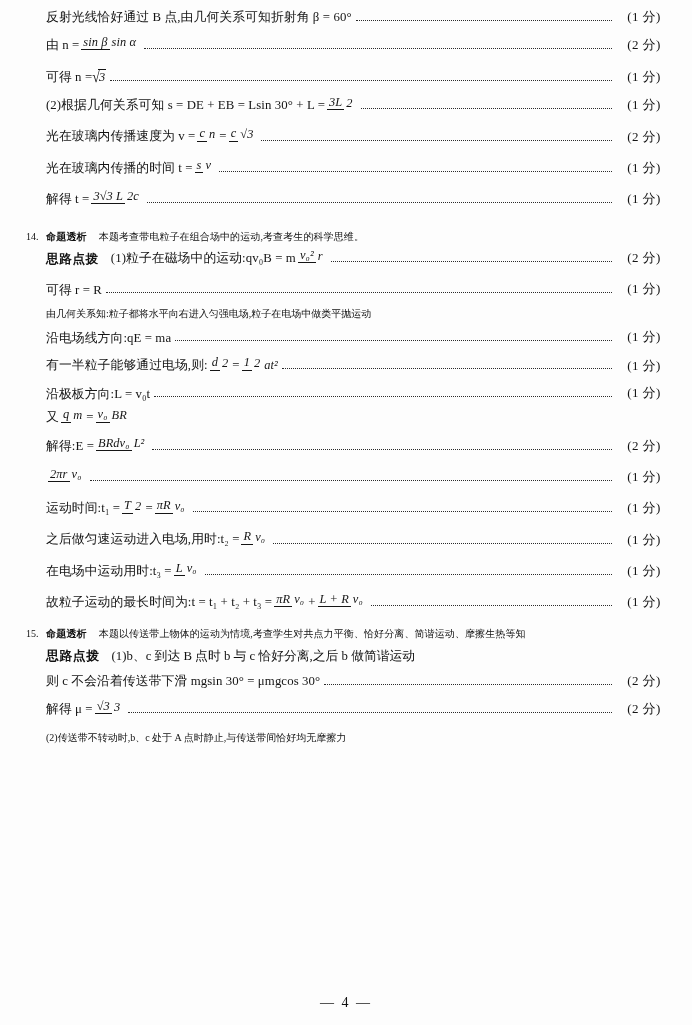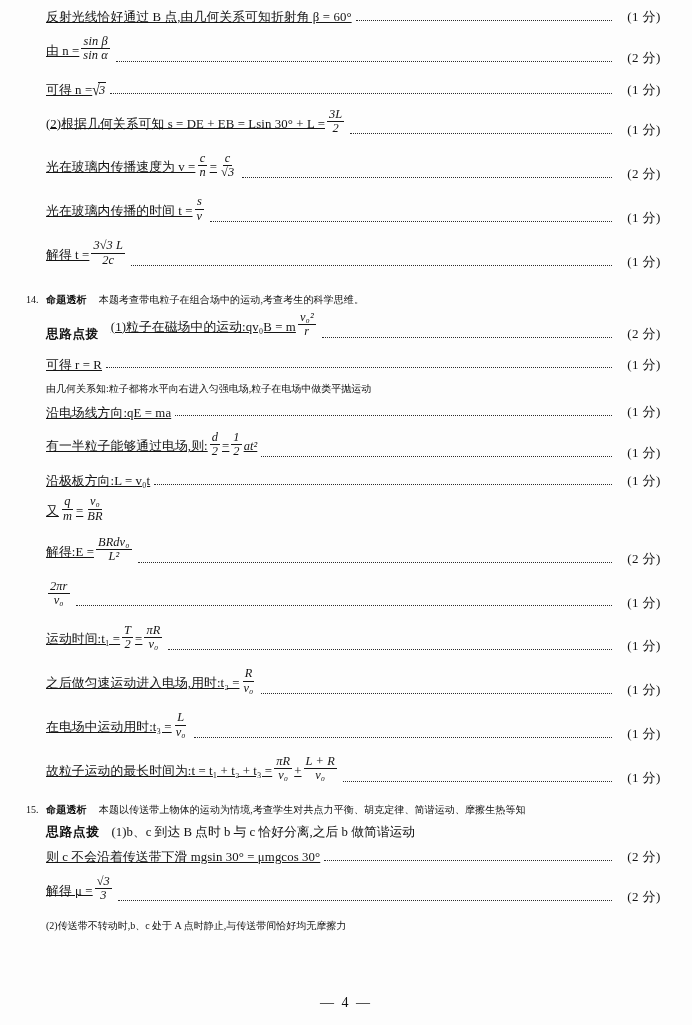--- a/index.html
+++ b/index.html
@@ -35,21 +35,20 @@
     width: 100%;
     box-sizing: border-box;
     font-size: 12.6px;
     line-height: 1.15;
     color: #141414;
   }
   .body-text {
     white-space: nowrap;
     font-size: 12.8px;
     letter-spacing: 0.1px;
-    text-decoration: underline;
   }
   .dots {
     flex: 1 1 auto;
     min-width: 8px;
     border-bottom: 1.4px dotted #2b2b2b;
     margin: 0 4px 4px 4px;
     height: 0;
     align-self: flex-end;
   }
   .score {
@@ -64,21 +63,21 @@
   .indent1 { padding-left: 20px; }
 
   
   .m {
     font-family: "Liberation Serif", "DejaVu Serif", serif;
     font-style: italic;
     font-size: 12.4px;
   }
   .frac {
     display: inline-flex;
-    flex-direction: column;
+    flex-direction: row;
     align-items: center;
     vertical-align: middle;
     margin: 0 2px;
     position: relative;
     top: -0.25em;
     font-size: 11.4px;
     line-height: 1.08;
   }
   .frac .num {
     padding: 0 2px 0px 2px;
@@ -380,21 +379,21 @@
             <span class="den m">v₀</span>
           </span>
     </span>
     <span class="dots"></span>
     <span class="score">(1 分)</span>
   </div>
 
   <div class="qhead">
     <span class="qnum">15.</span>
     <span class="tag">命题透析</span>
-    <span class="qtext">本题以传送带上物体的运动为情境,考查学生对共点力平衡、胡克定律、简谐运动、摩擦生热等知</span>
+    <span class="qtext">本题以传送带上物体的运动为情境,考查学生对共点力平衡、恰好分离、简谐运动、摩擦生热等知</span>
   </div>
 
   <div class="spacer-xs"></div>
 
   <div class="sub-head row-gap-sm">
     <span class="sub-tag">思路点拨</span>
     <span class="sub-body">(1)b、c 到达 B 点时 b 与 c 恰好分离,之后 b 做简谐运动</span>
   </div>
 
   <div class="line indent1 row-gap">

